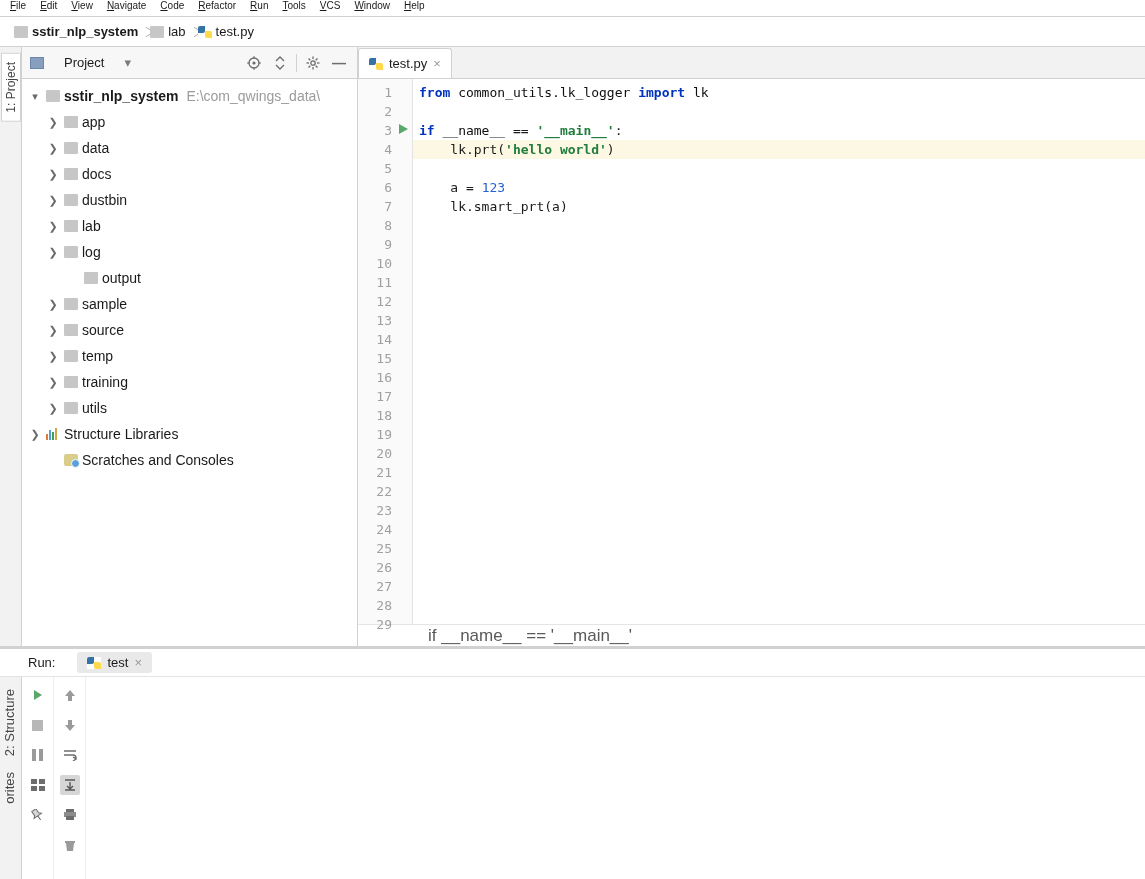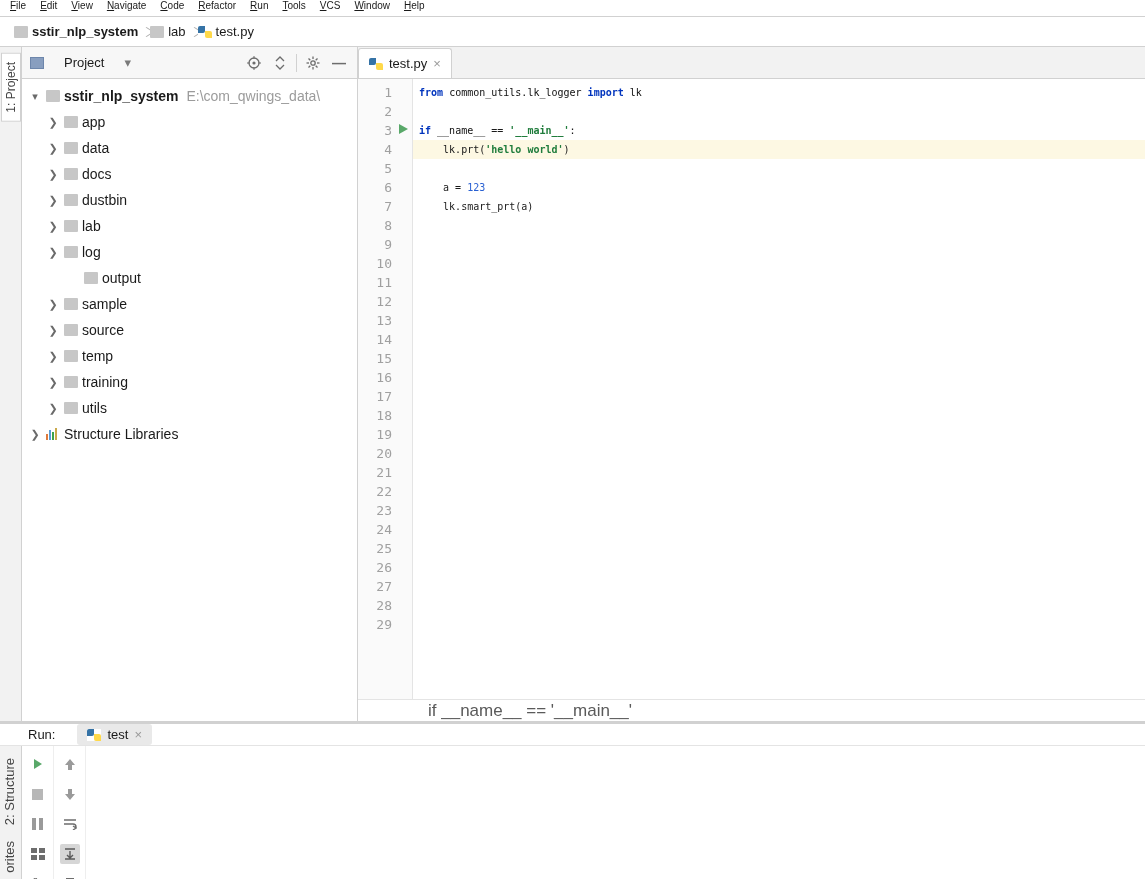--- a/index.html
+++ b/index.html
@@ -151,41 +151,41 @@
   font-family:"Consolas","Menlo",monospace;
   font-size:13px;color:#a0a0a0;
   text-align:right;padding:4px 0;
   position:relative;
 }
 .gline{height:19px;line-height:19px;padding-right:20px;position:relative;}
 .gline .run-mark{position:absolute;right:4px;top:3px;color:#59a869;font-size:11px;}
 .code{
   flex:1;
   font-family:"Consolas","Menlo",monospace;
-  font-size:10px;line-height:19px;
+  font-size:13px;line-height:19px;
   padding:4px 6px;
   white-space:pre;
   position:relative;
 }
 .hl-line{position:absolute;left:0;right:0;height:19px;background:#fdf8e3;z-index:0;}
 .codeline{position:relative;z-index:1;height:19px;}
 .kw{color:#0134bd;font-weight:bold;}
 .str{color:#217d3d;font-weight:bold;}
 .num{color:#2960d2;}
 .id{color:#0f0f0f;}
 .crumb-footer{
   height:22px;border-top:1px solid #e4e4e4;
   font-size:17px;color:#5a5a5a;
   padding-left:70px;display:flex;align-items:center;
   background:#fff;
 }
 
 .runwrap{
   border-top:3px solid #d1d1d1;
-  height:158px;
+  height:233px;
   display:flex;flex-direction:column;
 }
 .runhdr{
   height:28px;display:flex;align-items:center;gap:4px;
   padding:0 10px;border-bottom:1px solid #e4e4e4;
   font-size:13px;
 }
 .runtab{
   display:flex;align-items:center;gap:6px;
   padding:3px 10px;background:#e9e9e9;border-radius:3px;
@@ -348,20 +348,25 @@
         </div>
         <div class="row d0">
           <span class="tw">❯</span>
           <span class="ico-lib">
             <span></span>
             <span></span>
             <span></span>
             <span></span>
           </span>
           <span class="lbl">Structure Libraries</span>
+        </div>
+        <div class="row d1">
+          <span class="tw"></span>
+          <span class="ico-scratch"></span>
+          <span class="lbl">Scratches and Consoles</span>
         </div>
       </div>
   </div>
 
   <div class="editorwrap">
     <div class="tabbar">
       <div class="etab">
         <span class="pyfile-ico"></span>
         <span>test.py</span>
         <span class="close">×</span>

